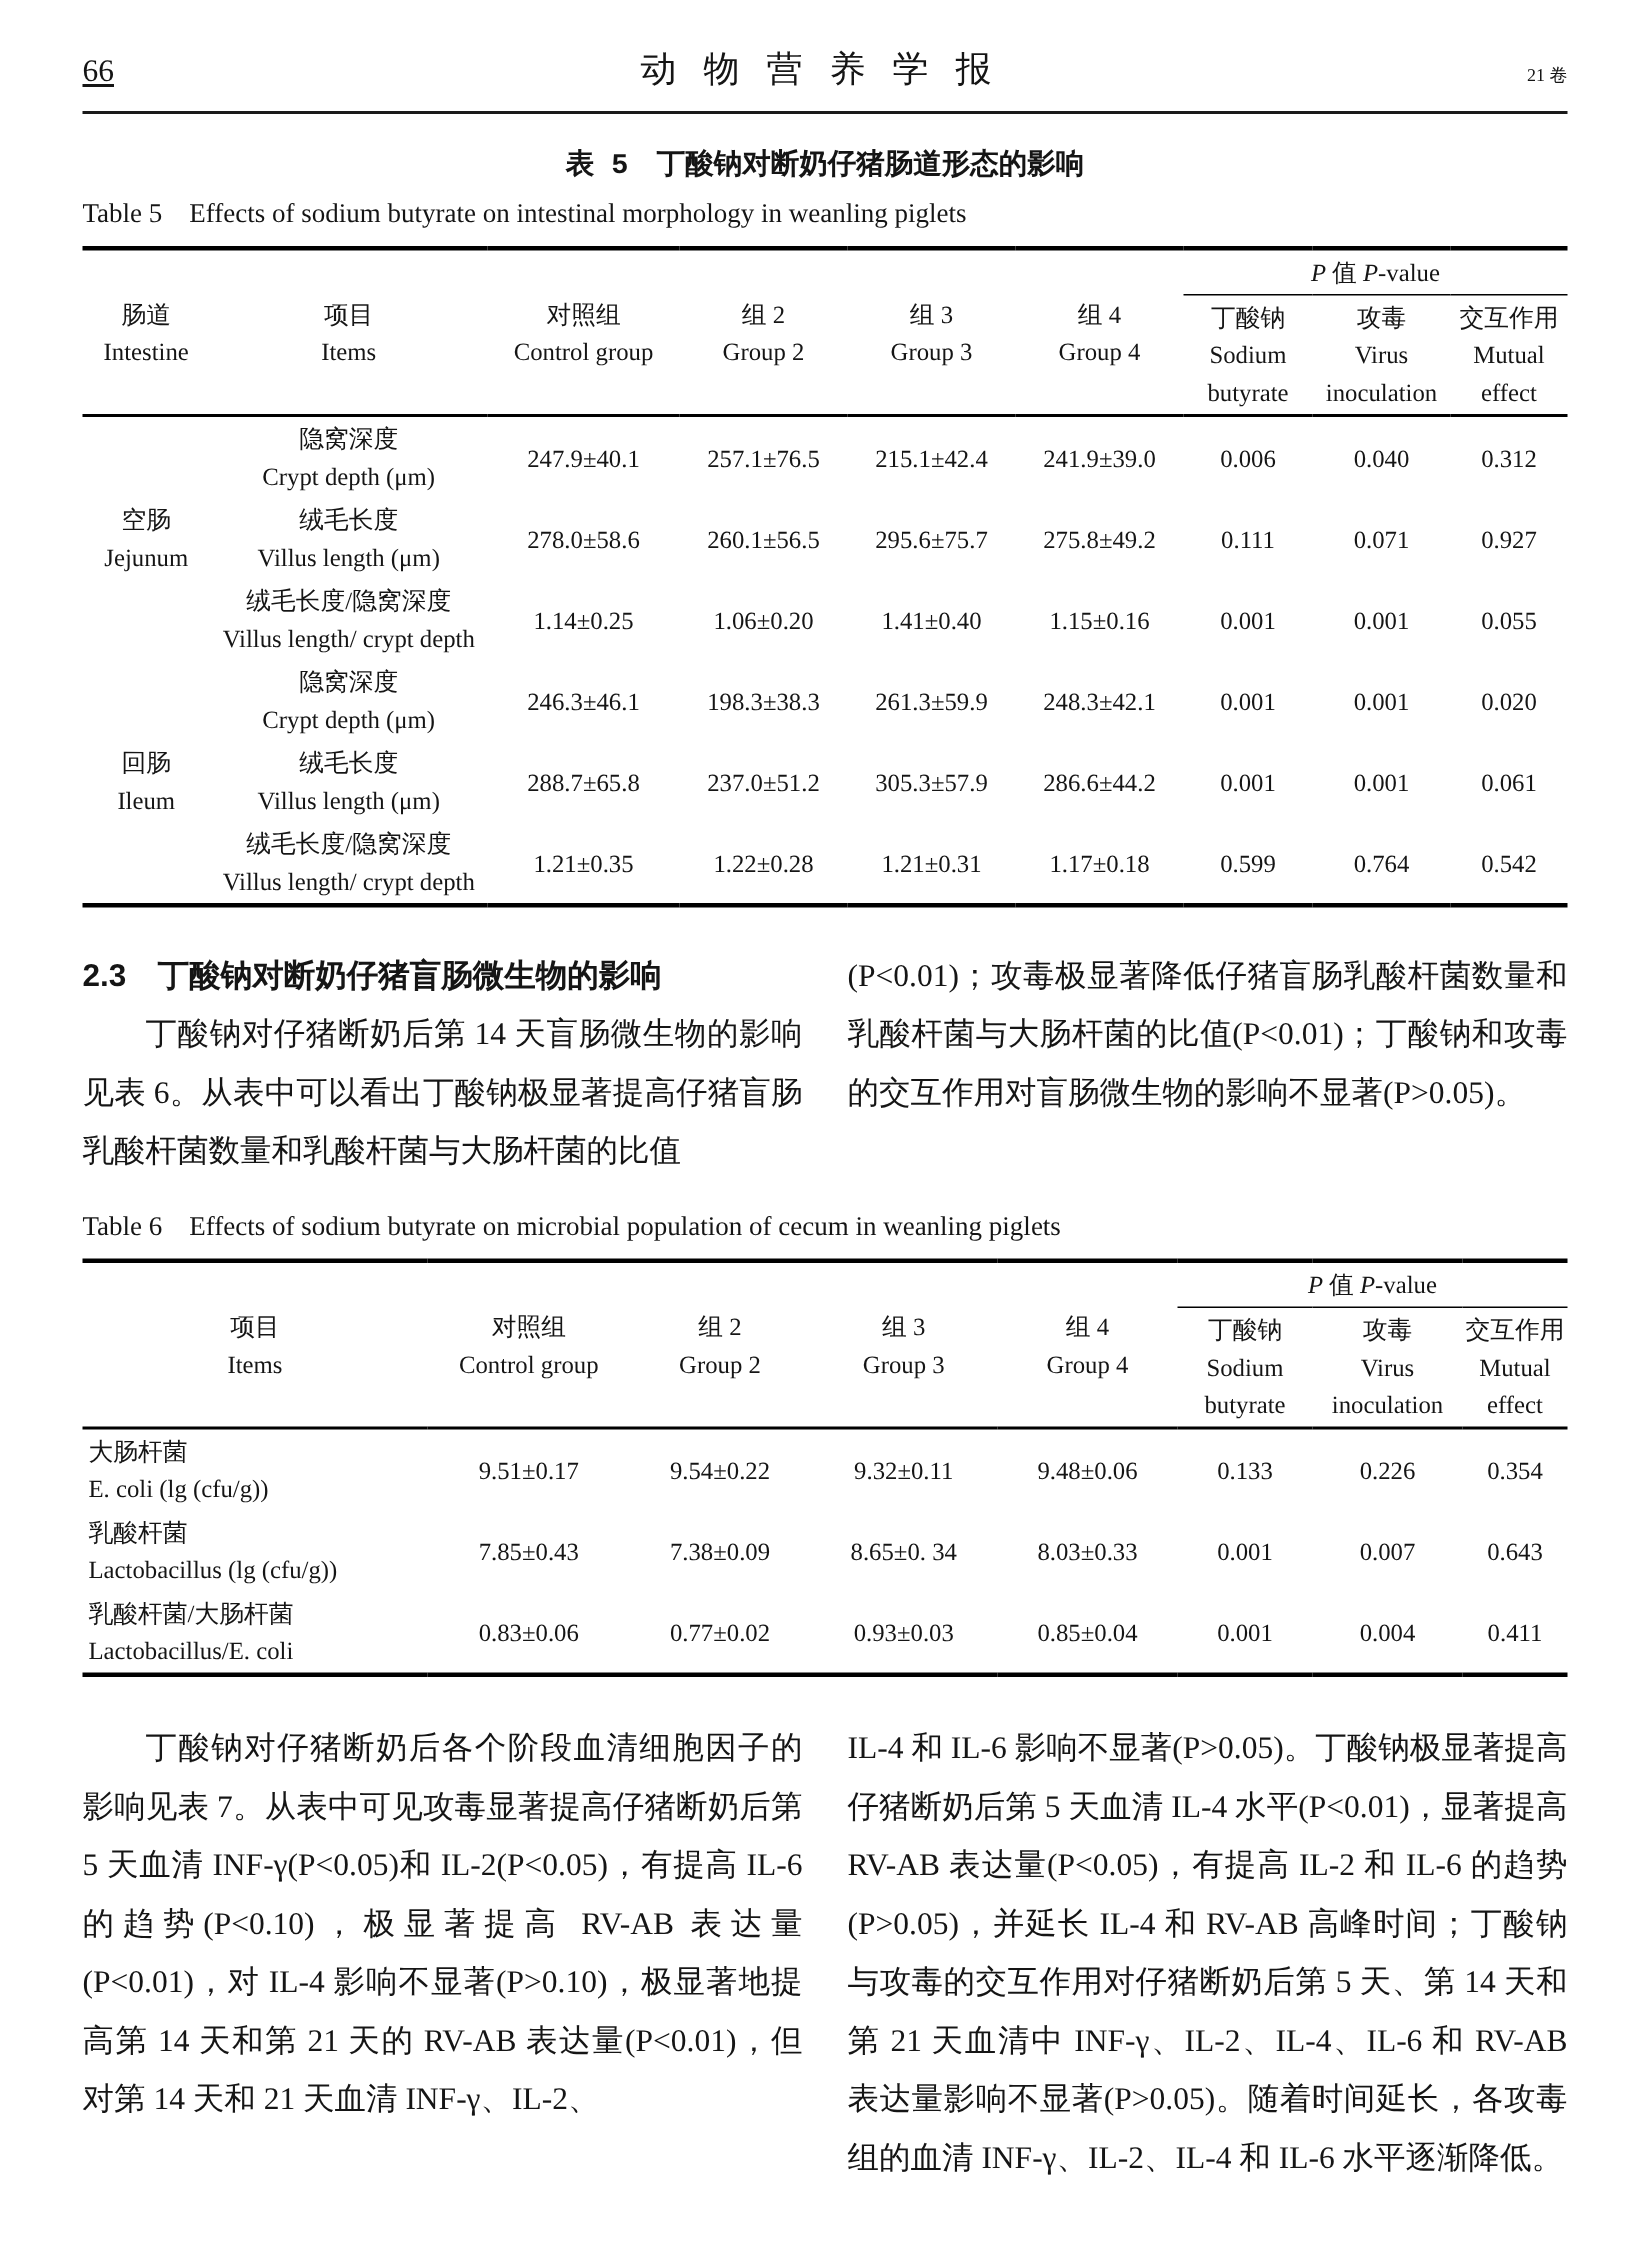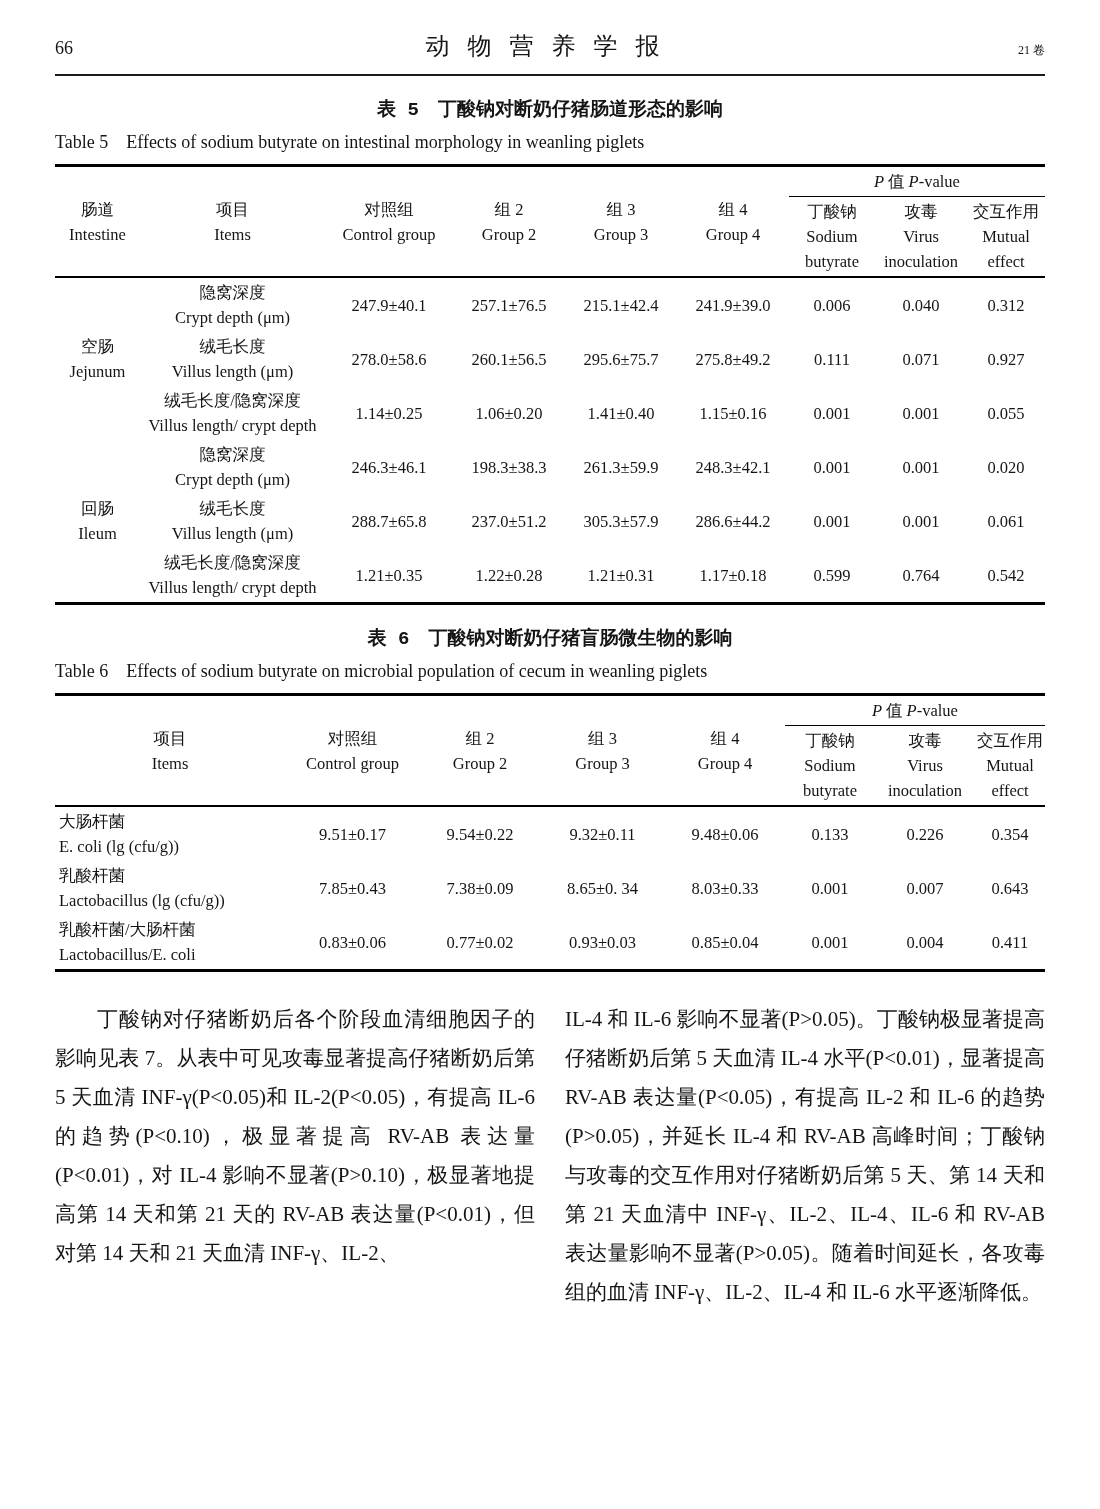--- a/index.html
+++ b/index.html
@@ -6,21 +6,21 @@
   body{
     width:1100px;height:1509px;background:#ffffff;color:#151515;
     font-family:"Liberation Serif","DejaVu Serif",serif;
     overflow:hidden;
   }
   .page{padding:30px 55px 0 55px;width:990px;}
 
   
   .runhead{display:flex;align-items:baseline;justify-content:space-between;
     border-bottom:2px solid #1a1a1a;padding-bottom:12px;}
-  .pagenum{font-size:18px;}
+  .pagenum{font-size:21px;text-decoration:underline;}
   .journal{font-size:24px;letter-spacing:6px;}
   .volume{font-size:12px;}
 
   
   .tbl-title-zh{text-align:center;font-weight:700;font-size:19px;margin-top:20px;
     font-family:Liberation Mono, monospace;}
   .tbl-title-en{font-size:18px;margin-top:8px;}
 
   
   table.tbl{width:990px;border-collapse:collapse;table-layout:fixed;
@@ -198,23 +198,31 @@
         <td>1.22±0.28</td>
         <td>1.21±0.31</td>
         <td>1.17±0.18</td>
         <td>0.599</td>
         <td>0.764</td>
         <td>0.542</td>
       </tr>
     </tbody>
   </table>
 
+  <div class="twocol s23">
+    <div class="col">
+      <div class="sec-head">2.3　丁酸钠对断奶仔猪盲肠微生物的影响</div>
+      <div class="para">丁酸钠对仔猪断奶后第 14 天盲肠微生物的影响见表 6。从表中可以看出丁酸钠极显著提高仔猪盲肠乳酸杆菌数量和乳酸杆菌与大肠杆菌的比值</div>
+    </div>
+    <div class="col">
+      <div>(P&lt;0.01)；攻毒极显著降低仔猪盲肠乳酸杆菌数量和乳酸杆菌与大肠杆菌的比值(P&lt;0.01)；丁酸钠和攻毒的交互作用对盲肠微生物的影响不显著(P&gt;0.05)。</div>
+    </div>
+  </div>
 
   <div class="t6block">
-    <div class="tbl-title-zh">表 6　丁酸钠对断奶仔猪盲肠微生物的影响</div>
     <div class="tbl-title-en">Table 6　Effects of sodium butyrate on microbial population of cecum in weanling piglets</div>
   </div>
 
   <table class="tbl tbl6">
     <colgroup>
       <col style="width:230px">
         <col style="width:135px">
         <col style="width:120px">
       <col style="width:125px">
         <col style="width:120px">

